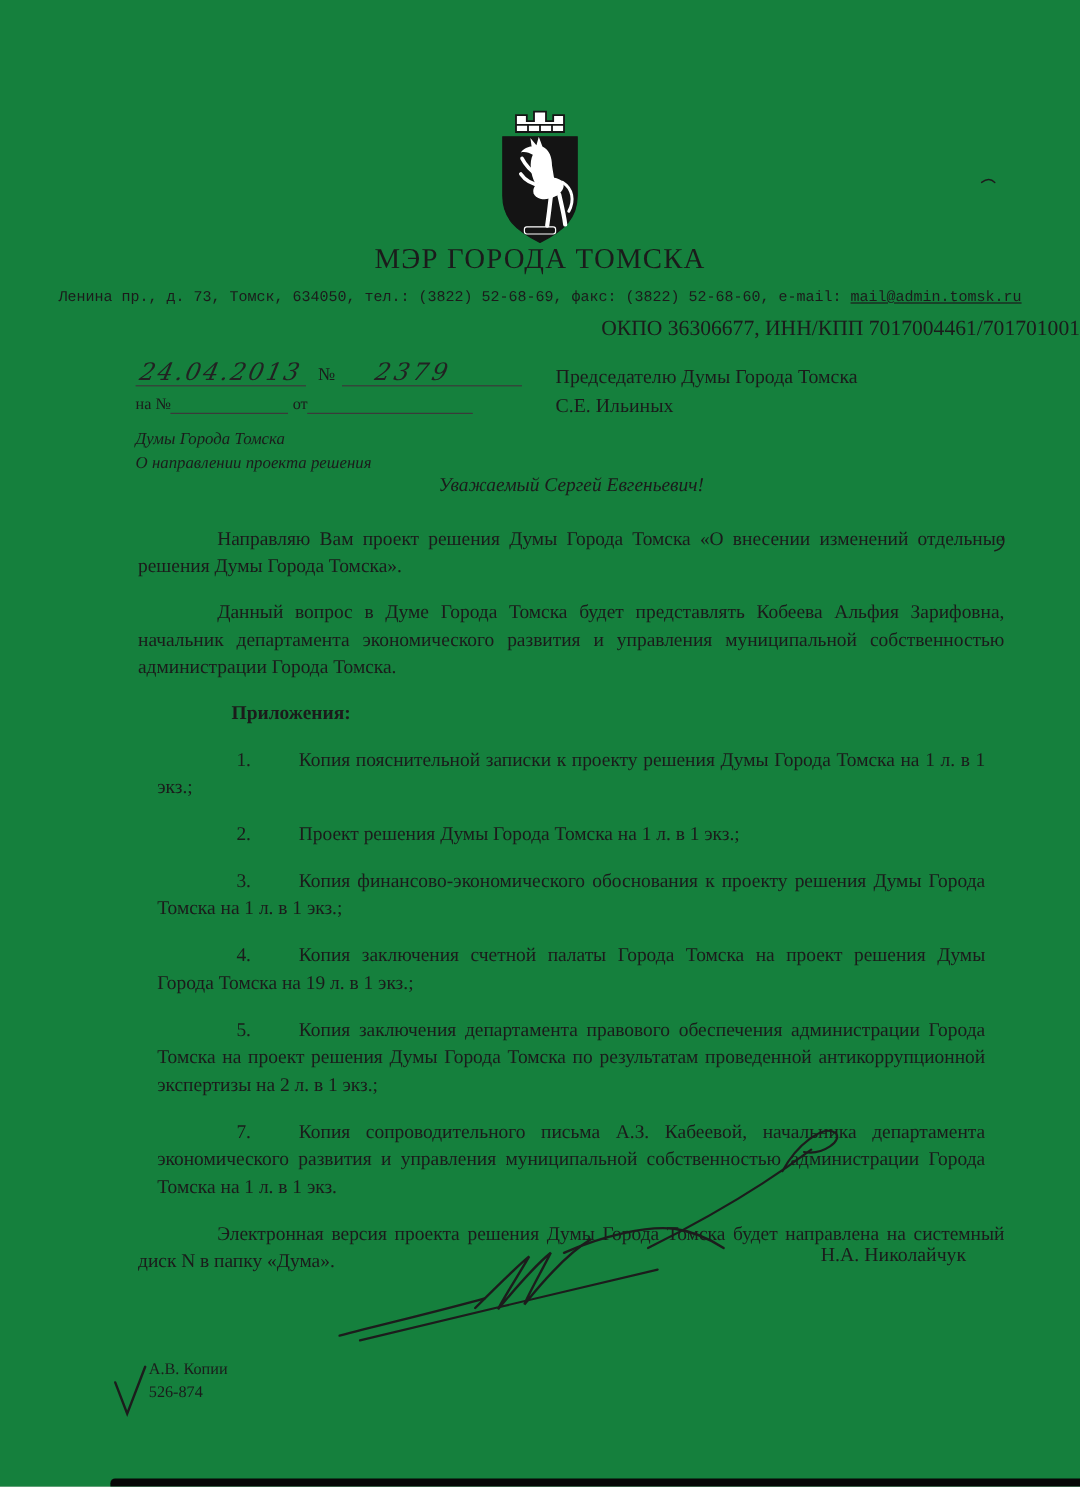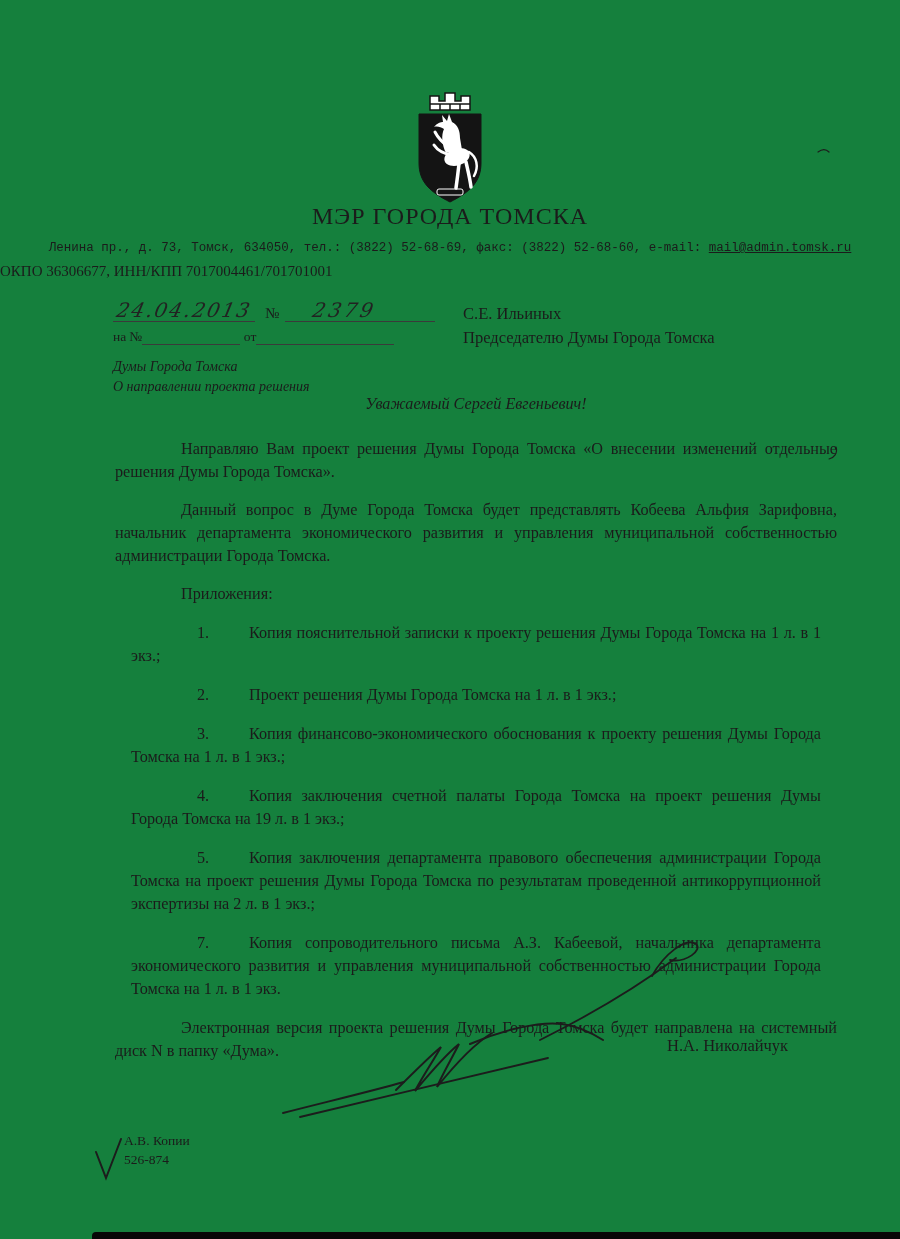--- a/index.html
+++ b/index.html
@@ -19,21 +19,21 @@
     position:absolute; top:203px; left:0; width:100%;
     text-align:center; font-size:24px; letter-spacing:1px;
   }
   .contact-line {
     position:absolute; top:241px; left:0; width:100%;
     text-align:center; font-size:12.5px; white-space:nowrap;font-family:Liberation Mono, monospace;
   }
   .contact-line a { color:inherit; text-decoration:underline; }
   .codes-line {
     position:absolute; top:263px; left:0; width:100%;
-    text-align:left; font-size:15px;
+    text-align:right; font-size:18px;
   }
 
   
   .ref-block { position:absolute; left:113px; top:297px; width:340px; }
   .ref-row1 { font-size:15px; height:30px; white-space:nowrap; }
   .uline { display:inline-block; border-bottom:1px solid #3a3a3a; height:24px; vertical-align:bottom; }
   .hand {
     display:inline-block;
     font-family:"DejaVu Serif", serif;
     font-style:italic; font-size:20px;
@@ -53,27 +53,27 @@
   .addressee { position:absolute; left:463px; top:302px; font-size:16.5px; line-height:1.45; }
 
   
   .body-block {
     position:absolute; left:115px; top:393px; width:722px;
     font-size:16.2px; line-height:23px;
     text-align:justify;
   }
   .salutation { text-align:center; margin:0 0 22px 0;font-style:italic; }
   .para { margin:0 0 15px 0; text-indent:66px; }
-  .att-label { margin:0; text-indent:66px; }
+  .att-label { margin:12px; text-indent:66px;font-weight:bold; }
   .att-item { margin:16px; text-indent:66px; }
   .att-num { display:inline-block; min-width:52px; text-indent:0; }
   .closing { margin:16px 0 0 0; text-indent:66px; }
 
   
-  .sign-name { position:absolute; left:667px; top:1036px; font-size:16.5px; white-space:nowrap;text-align:center; }
+  .sign-name { position:absolute; left:684px; top:1036px; font-size:16.5px; white-space:nowrap;text-align:center; }
   .footer-exec { position:absolute; left:124px; top:1132px; font-size:13.5px; line-height:1.4; }
   .overlay-svg { position:absolute; left:0; top:0; pointer-events:none; }
   .scan-bar {
     position:absolute; bottom:0; left:92px; right:0; height:7px;
     background:#070707; border-radius:4px 0 0 0;
   }
 </style>
 </head>
 <body>
 
@@ -117,22 +117,22 @@
       <span class="lbl">на №</span><span class="uline" style="width:98px"></span>
       <span class="lbl">от</span><span class="uline" style="width:138px"></span>
     </div>
     <div class="subject">
       <div>Думы Города Томска</div>
       <div>О направлении проекта решения</div>
     </div>
   </div>
 
   <div class="addressee">
+    <div>Председателю Думы Города Томска</div>
     <div>С.Е. Ильиных</div>
-    <div>Председателю Думы Города Томска</div>
   </div>
 
   <div class="body-block">
     <p class="salutation">Уважаемый Сергей Евгеньевич!</p>
     <p class="para">Направляю Вам проект решения Думы Города Томска «О внесении изменений отдельные решения Думы Города Томска».</p>
     <p class="para">Данный вопрос в Думе Города Томска будет представлять Кобеева Альфия Зарифовна, начальник департамента экономического развития и управления муниципальной собственностью администрации Города Томска.</p>
     <p class="att-label">Приложения:</p>
 
     <p class="att-item"><span class="att-num">1.</span><span>Копия пояснительной записки к проекту решения Думы Города Томска на 1 л. в 1 экз.;</span></p>
     <p class="att-item"><span class="att-num">2.</span><span>Проект решения Думы Города Томска на 1 л. в 1 экз.;</span></p>

